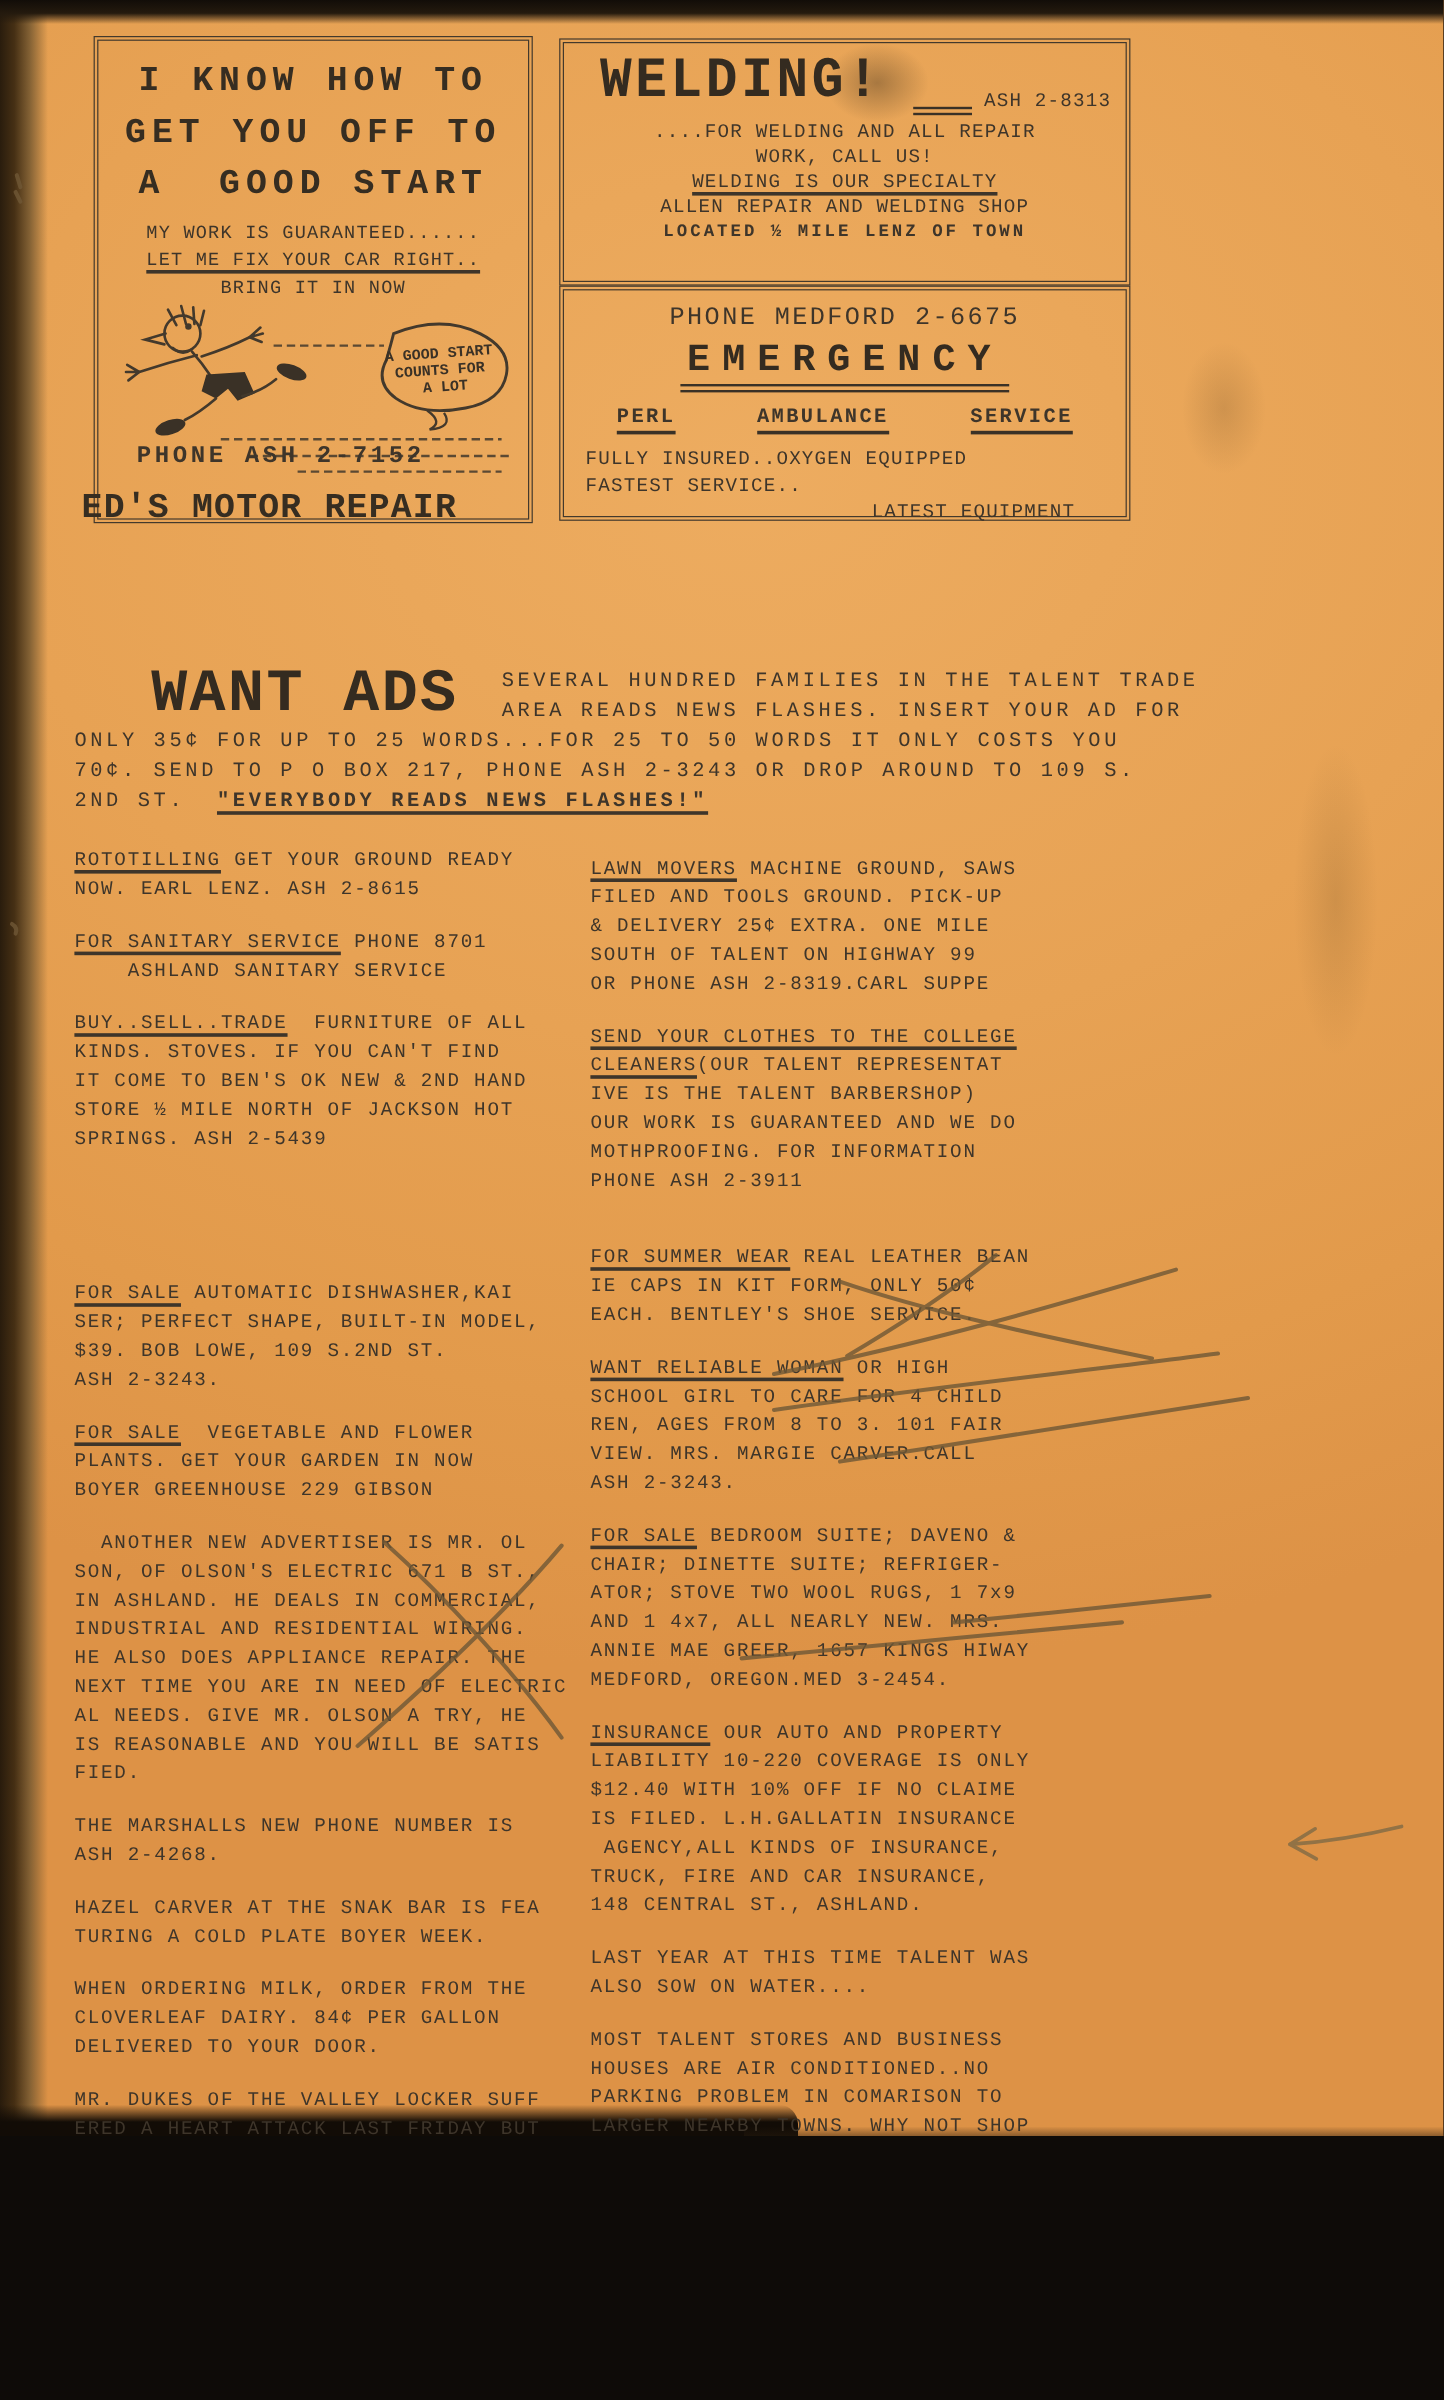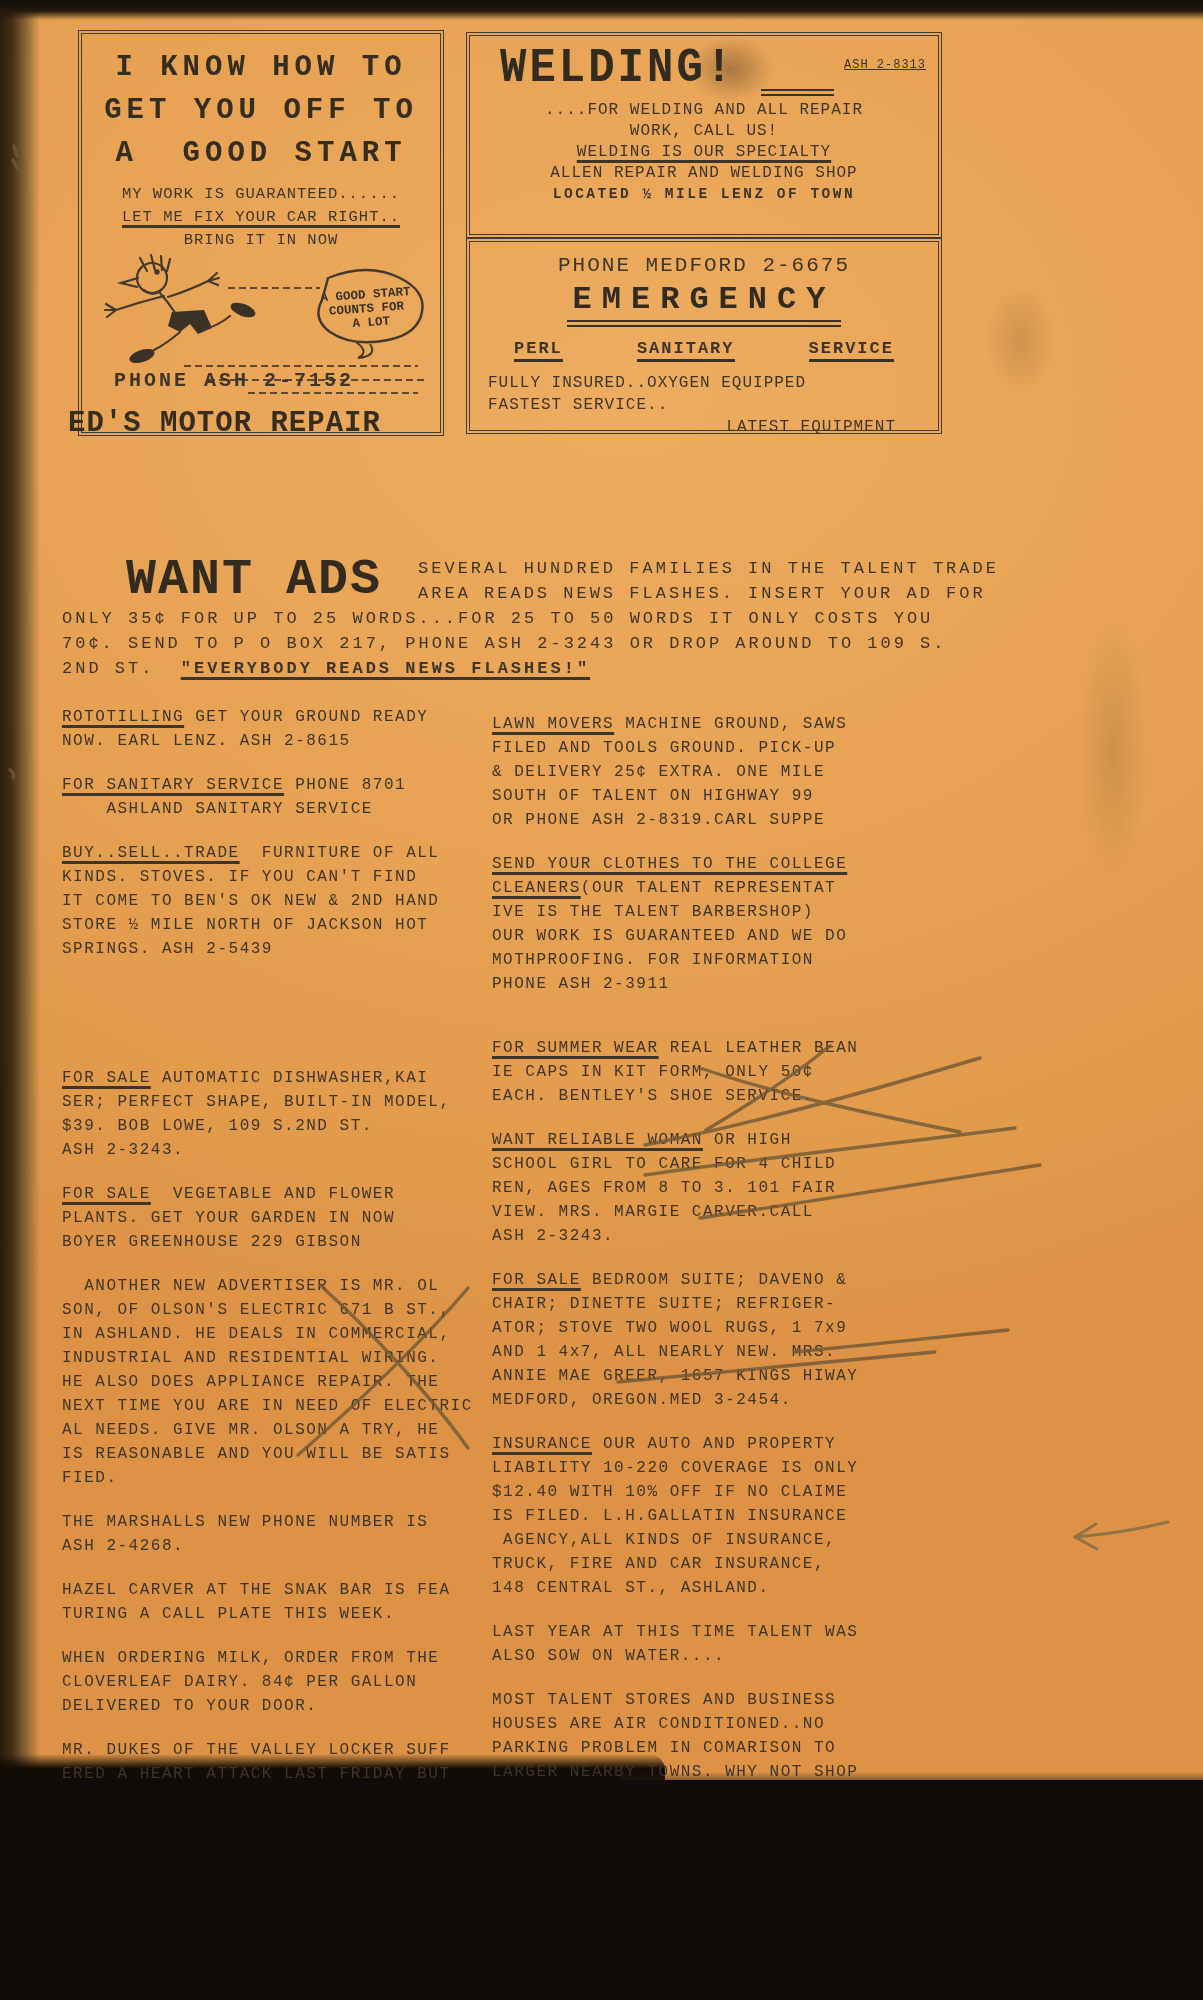--- a/index.html
+++ b/index.html
@@ -34,21 +34,21 @@
   .m-phone{position:absolute;left:32px;bottom:40px;font-size:20px;letter-spacing:3px;font-weight:bold;}
   .m-name{position:absolute;left:-14px;bottom:-8px;width:392px;font-size:29px;font-weight:bold;
     letter-spacing:1px;white-space:nowrap;color:#362d21;}
   .cartoon{position:absolute;left:6px;top:216px;}
 
   
   .w-row{display:flex;align-items:flex-start;padding:8px 12px 0 30px;}
   .w-title{font-size:44px;line-height:52px;font-weight:bold;letter-spacing:3px;color:#342b20;
     transform:scaleY(1.08);transform-origin:bottom left;}
   .w-rule{border-bottom:7px double #3a3126;margin:0 10px 0 26px;height:52px;box-sizing:border-box;flex:1;}
-  .w-phone{font-size:12px;letter-spacing:1px;margin-top:14px;white-space:nowrap;text-decoration:underline;}
+  .w-phone{font-size:16px;letter-spacing:1px;margin-top:31px;white-space:nowrap;}
   .w-lines{text-align:center;font-size:16px;line-height:21px;letter-spacing:1px;margin-top:4px;}
   .w-lines .loc{font-size:14.5px;letter-spacing:2.5px;font-weight:bold;}
 
   
   .e-phone{text-align:center;font-size:21px;letter-spacing:2px;margin-top:12px;}
   .e-title{text-align:center;margin-top:4px;}
   .e-title span{display:inline-block;font-size:32px;font-weight:bold;letter-spacing:10px;
     color:#342b20;border-bottom:7px double #3a3126;padding:0 6px 2px 6px;}
   .e-service{display:flex;justify-content:space-between;padding:0 44px;margin-top:12px;
     font-size:17px;font-weight:bold;letter-spacing:2px;}
@@ -154,21 +154,21 @@
       <div>ALLEN REPAIR AND WELDING SHOP</div>
       <div class="loc">LOCATED ½ MILE LENZ OF TOWN</div>
     </div>
   </div>
 
   <div class="box box-emerg">
     <div class="e-phone">PHONE MEDFORD 2-6675</div>
     <div class="e-title"><span>EMERGENCY</span></div>
     <div class="e-service">
       <span>PERL</span>
-      <span>SANITARY</span>
+      <span>AMBULANCE</span>
       <span>SERVICE</span>
     </div>
     <div class="e-lines">
       <div>FULLY INSURED..OXYGEN EQUIPPED</div>
       <div>FASTEST SERVICE..</div>
       <div class="r">LATEST EQUIPMENT</div>
     </div>
   </div>
 
   <div class="wantads">
@@ -202,21 +202,21 @@
 IN ASHLAND. HE DEALS IN COMMERCIAL,
 INDUSTRIAL AND RESIDENTIAL WIRING.
 HE ALSO DOES APPLIANCE REPAIR. THE
 NEXT TIME YOU ARE IN NEED OF ELECTRIC
 AL NEEDS. GIVE MR. OLSON A TRY, HE
 IS REASONABLE AND YOU WILL BE SATIS
 FIED.</span></p>
     <p class="ad"><span class="lead"></span><span>THE MARSHALLS NEW PHONE NUMBER IS
 ASH 2-4268.</span></p>
     <p class="ad"><span class="lead"></span><span>HAZEL CARVER AT THE SNAK BAR IS FEA
-TURING A CALL PLATE THIS WEEK.</span></p>
+TURING A COLD PLATE BOYER WEEK.</span></p>
     <p class="ad"><span class="lead"></span><span>WHEN ORDERING MILK, ORDER FROM THE
 CLOVERLEAF DAIRY. 84¢ PER GALLON
 DELIVERED TO YOUR DOOR.</span></p>
     <p class="ad"><span class="lead"></span><span>MR. DUKES OF THE VALLEY LOCKER SUFF
 ERED A HEART ATTACK LAST FRIDAY BUT
 IS BACK AT WORK NOW.</span></p>
   </div>
 
   <div class="col col-right">
     <p class="ad"><span class="lead">LAWN MOVERS</span><span> MACHINE GROUND, SAWS

